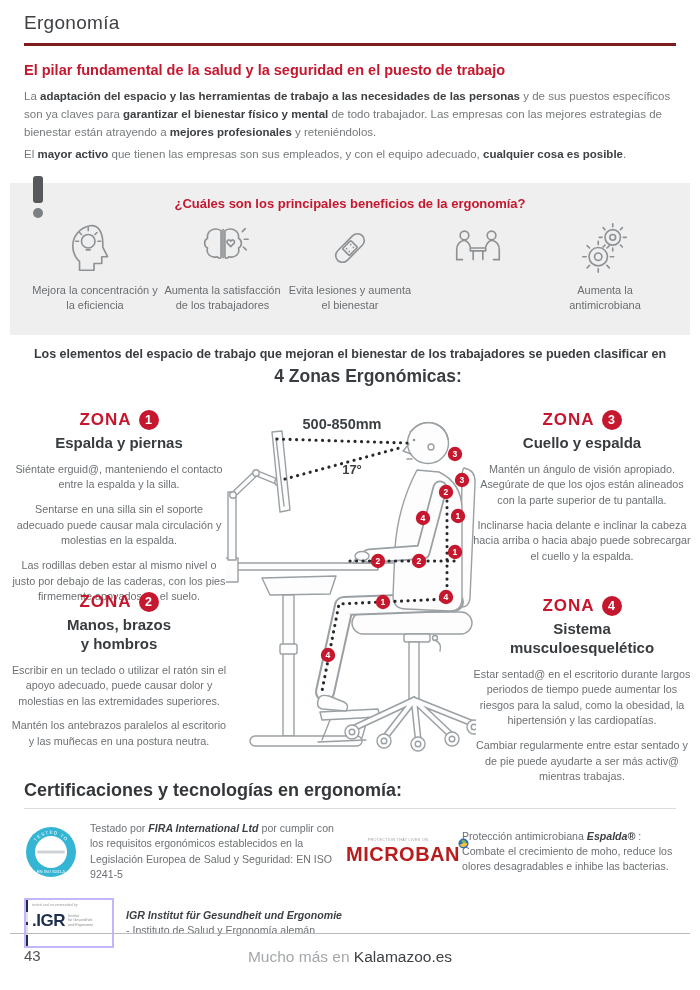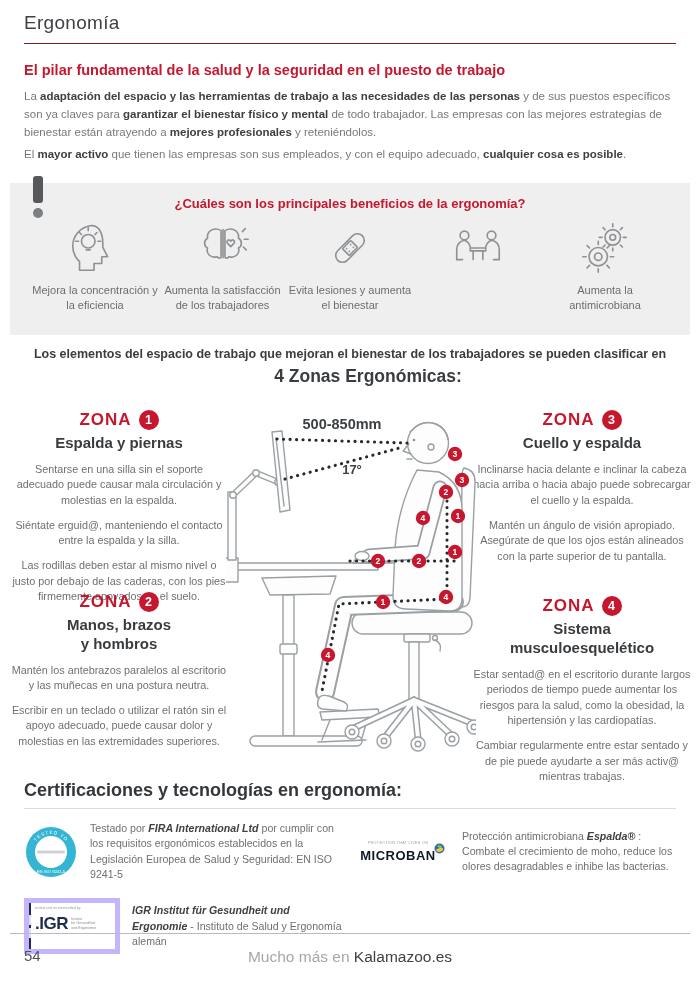--- a/index.html
+++ b/index.html
@@ -1,20 +1,20 @@
 <!DOCTYPE html>
 <html><head>
 <meta charset="utf-8">
 <style>
   html,body{margin:0;padding:0;background:#ffffff;}
   .page{position:relative;width:700px;height:990px;background:#ffffff;overflow:hidden;
         font-family:"Liberation Sans",sans-serif;color:#76797b;}
 
   
-  .hdr{position:absolute;top:12px;left:24px;right:24px;padding-bottom:9px;border-bottom:1px solid #7f1d1d;}
+  .hdr{position:absolute;top:12px;left:24px;right:24px;padding-bottom:9px;border-bottom:3px solid #7f1d1d;}
   .hdr-title{font-size:19px;color:#3f4245;font-weight:400;letter-spacing:.3px;}
 
   
   .intro-title{position:absolute;top:62px;left:24px;right:24px;font-size:14.5px;font-weight:700;color:#c5182f;}
   .intro-p{position:absolute;left:24px;width:652px;font-size:11.5px;line-height:1.55;color:#76797b;}
   .p1{top:88px;}
   .p2{top:146px;}
   .b{font-weight:700;color:#3e4144;}
   .i{font-style:italic;}
 
@@ -64,23 +64,23 @@
   
   .certs{position:absolute;top:780px;left:24px;width:652px;}
   .certs-title{font-size:18px;font-weight:700;color:#34373a;}
   .certs-hr{margin-top:7px;border-top:1px solid #dcdcdc;}
   .cert-grid{display:grid;grid-template-columns:322px 330px;row-gap:16px;padding-top:12px;}
   .cert-cell{display:flex;gap:12px;align-items:center;}
   .cert-text{font-size:10.6px;line-height:1.45;color:#6d7073;}
   .just{text-align:justify;}
   .mb-logo{width:104px;flex:0 0 104px;position:relative;text-align:center;}
   .mb-tag{font-size:6px;transform:scale(.62);transform-origin:center;color:#9a9da0;letter-spacing:.5px;white-space:nowrap;}
-  .mb-word{font-size:13px;font-weight:800;color:#0f172a;letter-spacing:.5px;position:relative;display:inline-block;}
+  .mb-word{font-size:20px;font-weight:800;color:#b91c1c;letter-spacing:.5px;position:relative;display:inline-block;}
   .mb-swoosh{position:absolute;right:-9px;top:-5px;}
-  .igr-box{flex:0 0 86px;width:86px;height:46px;border:5px solid #c4b5fd;background:#fff;display:flex;}
+  .igr-box{flex:0 0 86px;width:86px;height:46px;border:2px solid #c4b5fd;background:#fff;display:flex;}
   .igr-strip{width:12px;background:#1d2e4e;display:flex;flex-direction:column;justify-content:center;align-items:center;gap:3px;}
   .igr-strip i{display:block;width:2px;height:10px;background:#fff;opacity:.85;}
   .igr-main{flex:1;padding:3px 4px 0;}
   .igr-top{font-size:6px;transform:scale(.6);transform-origin:left top;color:#9a9da0;white-space:nowrap;}
   .igr-row{display:flex;align-items:center;gap:3px;margin-top:1px;}
   .igr-word{font-size:17px;font-weight:800;color:#1d2e4e;letter-spacing:-.5px;}
   .igr-sub{font-size:6px;transform:scale(.62);transform-origin:left center;color:#8b8e91;line-height:1.15;white-space:nowrap;}
 
   
   .foot-hr{position:absolute;top:933px;left:10px;right:10px;border-top:1px solid #b9bbbd;}
@@ -176,44 +176,44 @@
   </div>
 
   <div class="zones">
 
     <div class="zone z1">
       <div class="zone-hd">
         <span class="zone-word">ZONA</span>
         <span class="zone-num">1</span>
       </div>
       <div class="zone-title">Espalda y piernas</div>
+      <p>Siéntate erguid@, manteniendo el contacto entre la espalda y la silla.</p>
       <p>Sentarse en una silla sin el soporte adecuado puede causar mala circulación y molestias en la espalda.</p>
-      <p>Siéntate erguid@, manteniendo el contacto entre la espalda y la silla.</p>
       <p>Las rodillas deben estar al mismo nivel o justo por debajo de las caderas, con los pies firmemente apoyados en el suelo.</p>
     </div>
 
     <div class="zone z2">
       <div class="zone-hd">
         <span class="zone-word">ZONA</span>
         <span class="zone-num">2</span>
       </div>
       <div class="zone-title">Manos, brazos
 y hombros</div>
+      <p>Escribir en un teclado o utilizar el ratón sin el apoyo adecuado, puede causar dolor y molestias en las extremidades superiores.</p>
       <p>Mantén los antebrazos paralelos al escritorio y las muñecas en una postura neutra.</p>
-      <p>Escribir en un teclado o utilizar el ratón sin el apoyo adecuado, puede causar dolor y molestias en las extremidades superiores.</p>
     </div>
 
     <div class="zone z3">
       <div class="zone-hd">
         <span class="zone-word">ZONA</span>
         <span class="zone-num">3</span>
       </div>
       <div class="zone-title">Cuello y espalda</div>
+      <p>Mantén un ángulo de visión apropiado. Asegúrate de que los ojos están alineados con la parte superior de tu pantalla.</p>
       <p>Inclinarse hacia delante e inclinar la cabeza hacia arriba o hacia abajo puede sobrecargar el cuello y la espalda.</p>
-      <p>Mantén un ángulo de visión apropiado. Asegúrate de que los ojos están alineados con la parte superior de tu pantalla.</p>
     </div>
 
     <div class="zone z4">
       <div class="zone-hd">
         <span class="zone-word">ZONA</span>
         <span class="zone-num">4</span>
       </div>
       <div class="zone-title">Sistema
 musculoesquelético</div>
       <p>Estar sentad@ en el escritorio durante largos periodos de tiempo puede aumentar los riesgos para la salud, como la obesidad, la hipertensión y las cardiopatías.</p>
@@ -401,18 +401,18 @@
           </div>
         </div>
         <div class="cert-text" style="width:218px"><span class="b i">IGR Institut für Gesundheit und Ergonomie</span><span> - Instituto de Salud y Ergonomía alemán</span></div>
       </div>
 
 
     </div>
   </div>
 
   <div class="foot-hr"></div>
-  <div class="page-num">54</div>
+  <div class="page-num">43</div>
   <div class="foot-center">
     <span class="foot-pre">Mucho más en </span><span class="foot-brand">Kalamazoo.es</span>
   </div>
 
 </div>
 
 </body></html>

